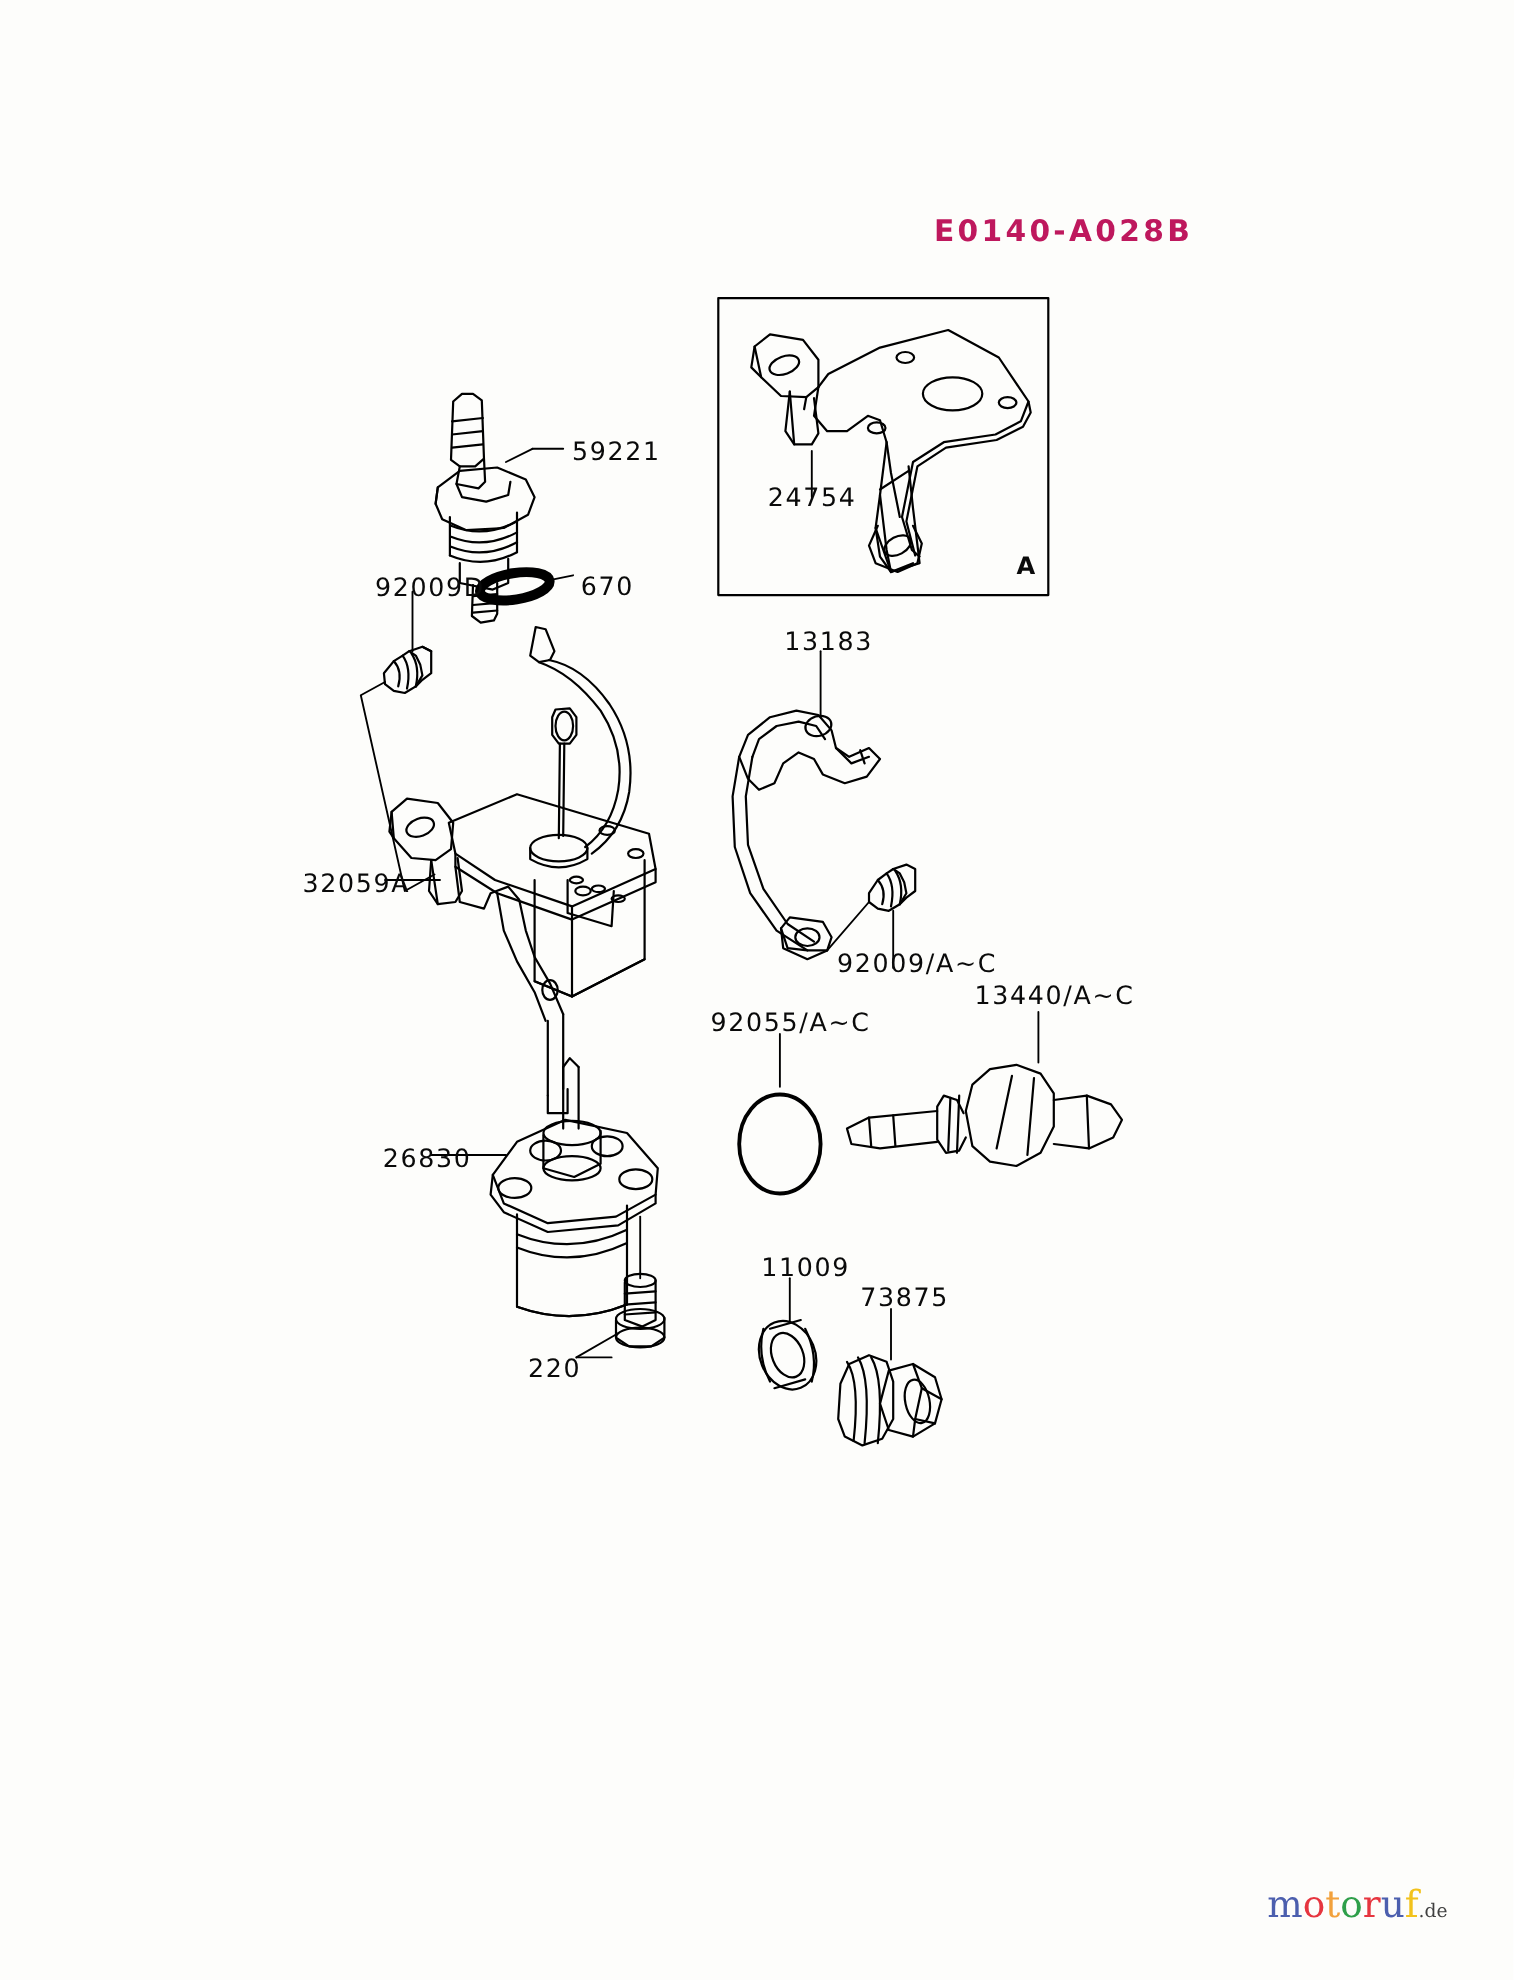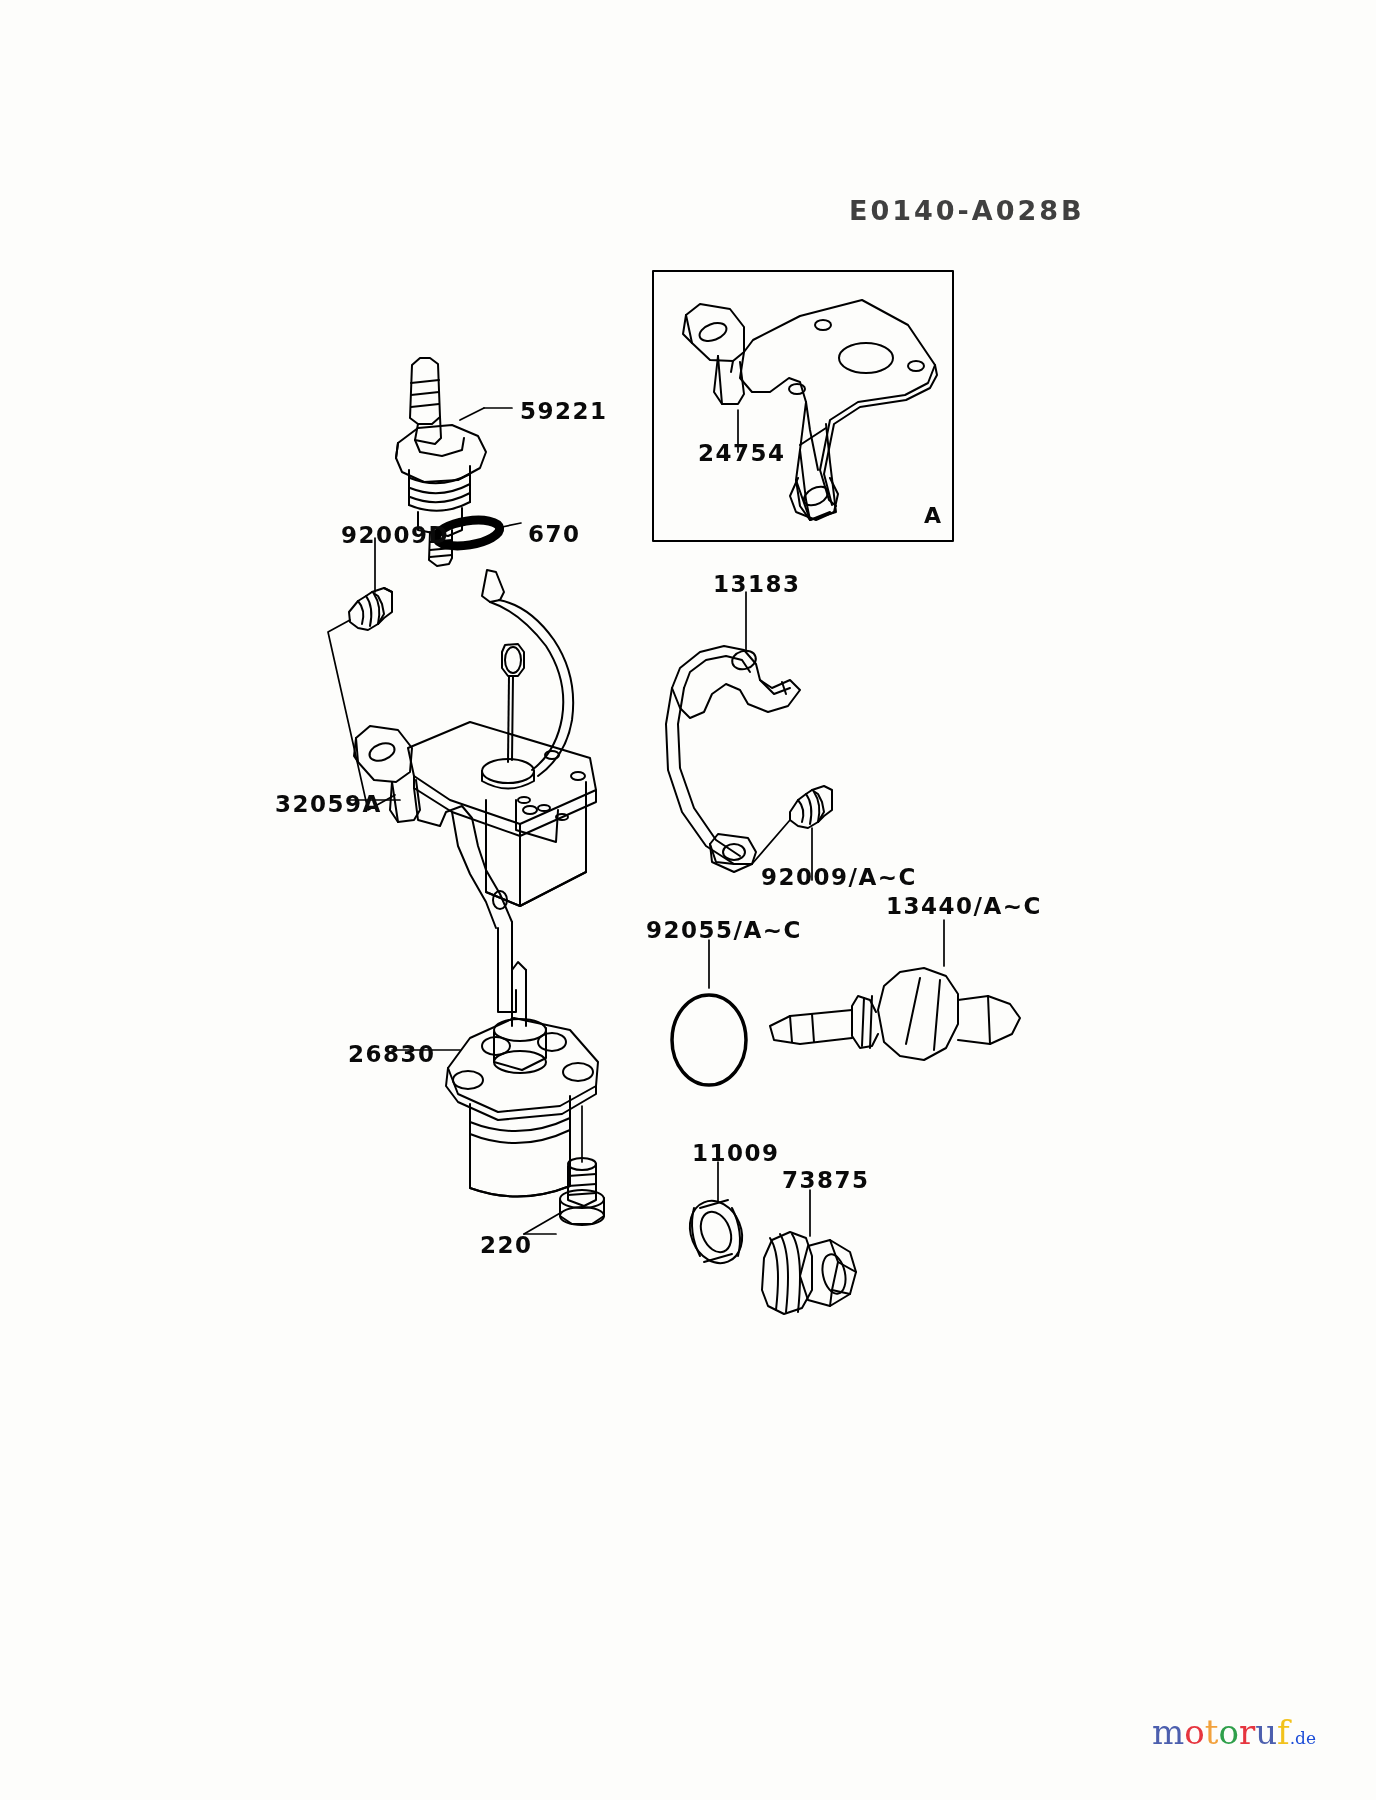--- a/index.html
+++ b/index.html
@@ -21,53 +21,53 @@
   .diagram-svg {
     position: absolute;
     top: 0;
     left: 0;
     width: 1376px;
     height: 1800px;
   }
   .lbl {
     position: absolute;
     font-family: "DejaVu Sans", "Liberation Sans", sans-serif;
-    font-weight: bold;
+    font-weight: normal;
     font-size: 23px;
     letter-spacing: 1.5px;
     color: #0a0a0a;
     white-space: nowrap;
   }
   .title {
     position: absolute;
     font-family: "DejaVu Sans", "Liberation Sans", sans-serif;
     font-weight: bold;
     font-size: 27px;
     letter-spacing: 3px;
-    color: #404040;
+    color: #be185d;
     white-space: nowrap;
   }
   .inset-tag {
     position: absolute;
     font-family: "DejaVu Sans", "Liberation Sans", sans-serif;
     font-weight: bold;
     font-size: 22px;
     color: #0a0a0a;
   }
   .wm {
     position: absolute;
     font-family: "DejaVu Serif", "Liberation Serif", serif;
     font-size: 34px;
     white-space: nowrap;
     letter-spacing: 0px;
   }
   .wm .s { display: inline; }
   .wm-suffix {
     font-size: 17px;
-    color: #1d4ed8;
+    color: #404040;
   }
 </style>
 </head>
 <body>
 
 <div id="page">
 
   <div class="title" style="left:849px; top:195px;">E0140-A028B</div>
 
   <svg class="diagram-svg" viewBox="0 0 1376 1800" xmlns="http://www.w3.org/2000/svg">

